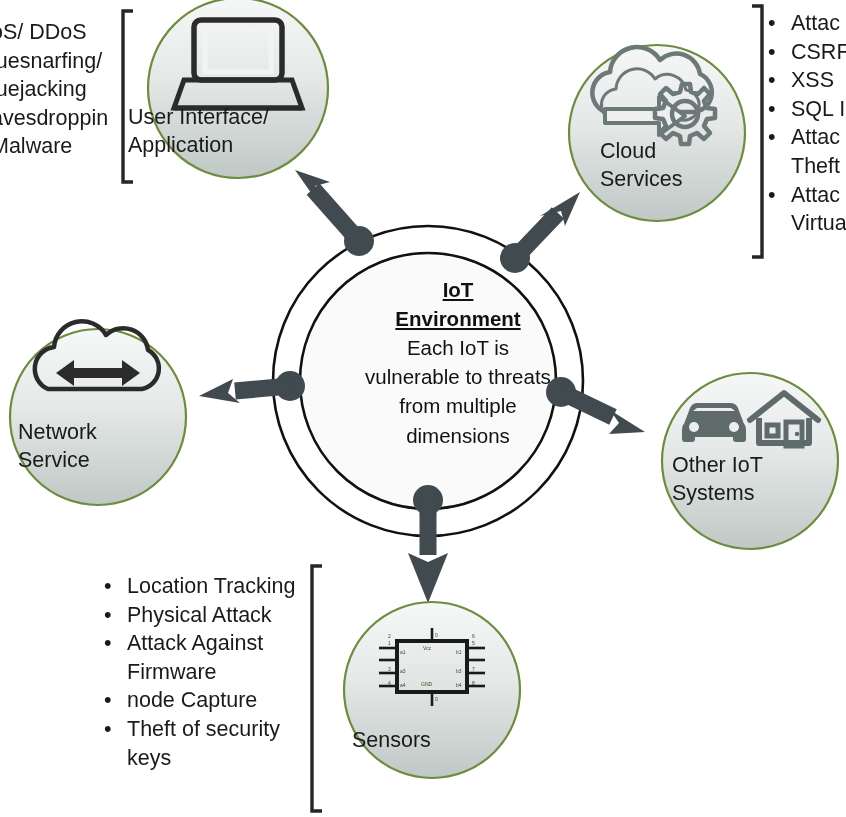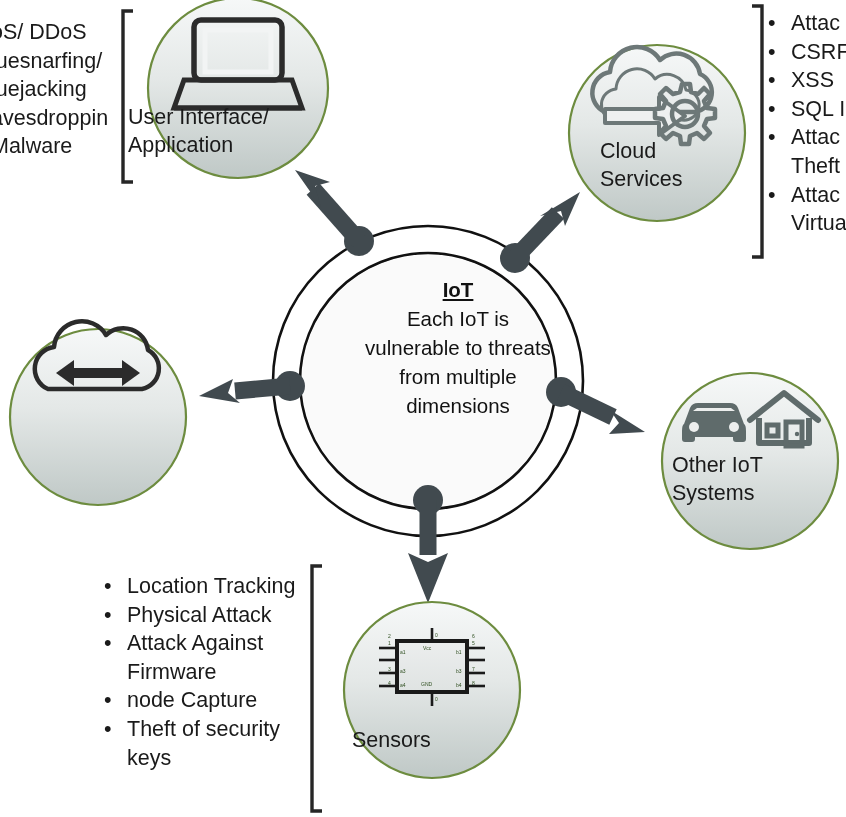--- a/index.html
+++ b/index.html
@@ -342,26 +342,31 @@
   </div>
 
   <div class="node-label" id="label-ui">
     <div>User Interface/</div>
     <div>Application</div>
   </div>
   <div class="node-label" id="label-cloud">
     <div>Cloud</div>
     <div>Services</div>
   </div>
+  <div class="node-label" id="label-network">
+    <div>Network</div>
+    <div>Service</div>
+  </div>
   <div class="node-label" id="label-sensors">
     <div>Sensors</div>
   </div>
   <div class="node-label" id="label-other">
     <div>Other IoT</div>
     <div>Systems</div>
   </div>
 
   <div id="center-text">
     <span class="ttl">IoT</span>
+    <span class="ttl">Environment</span>
     <span>Each IoT is vulnerable to threats from multiple dimensions</span>
   </div>
 
 </div>
 
 </body></html>

